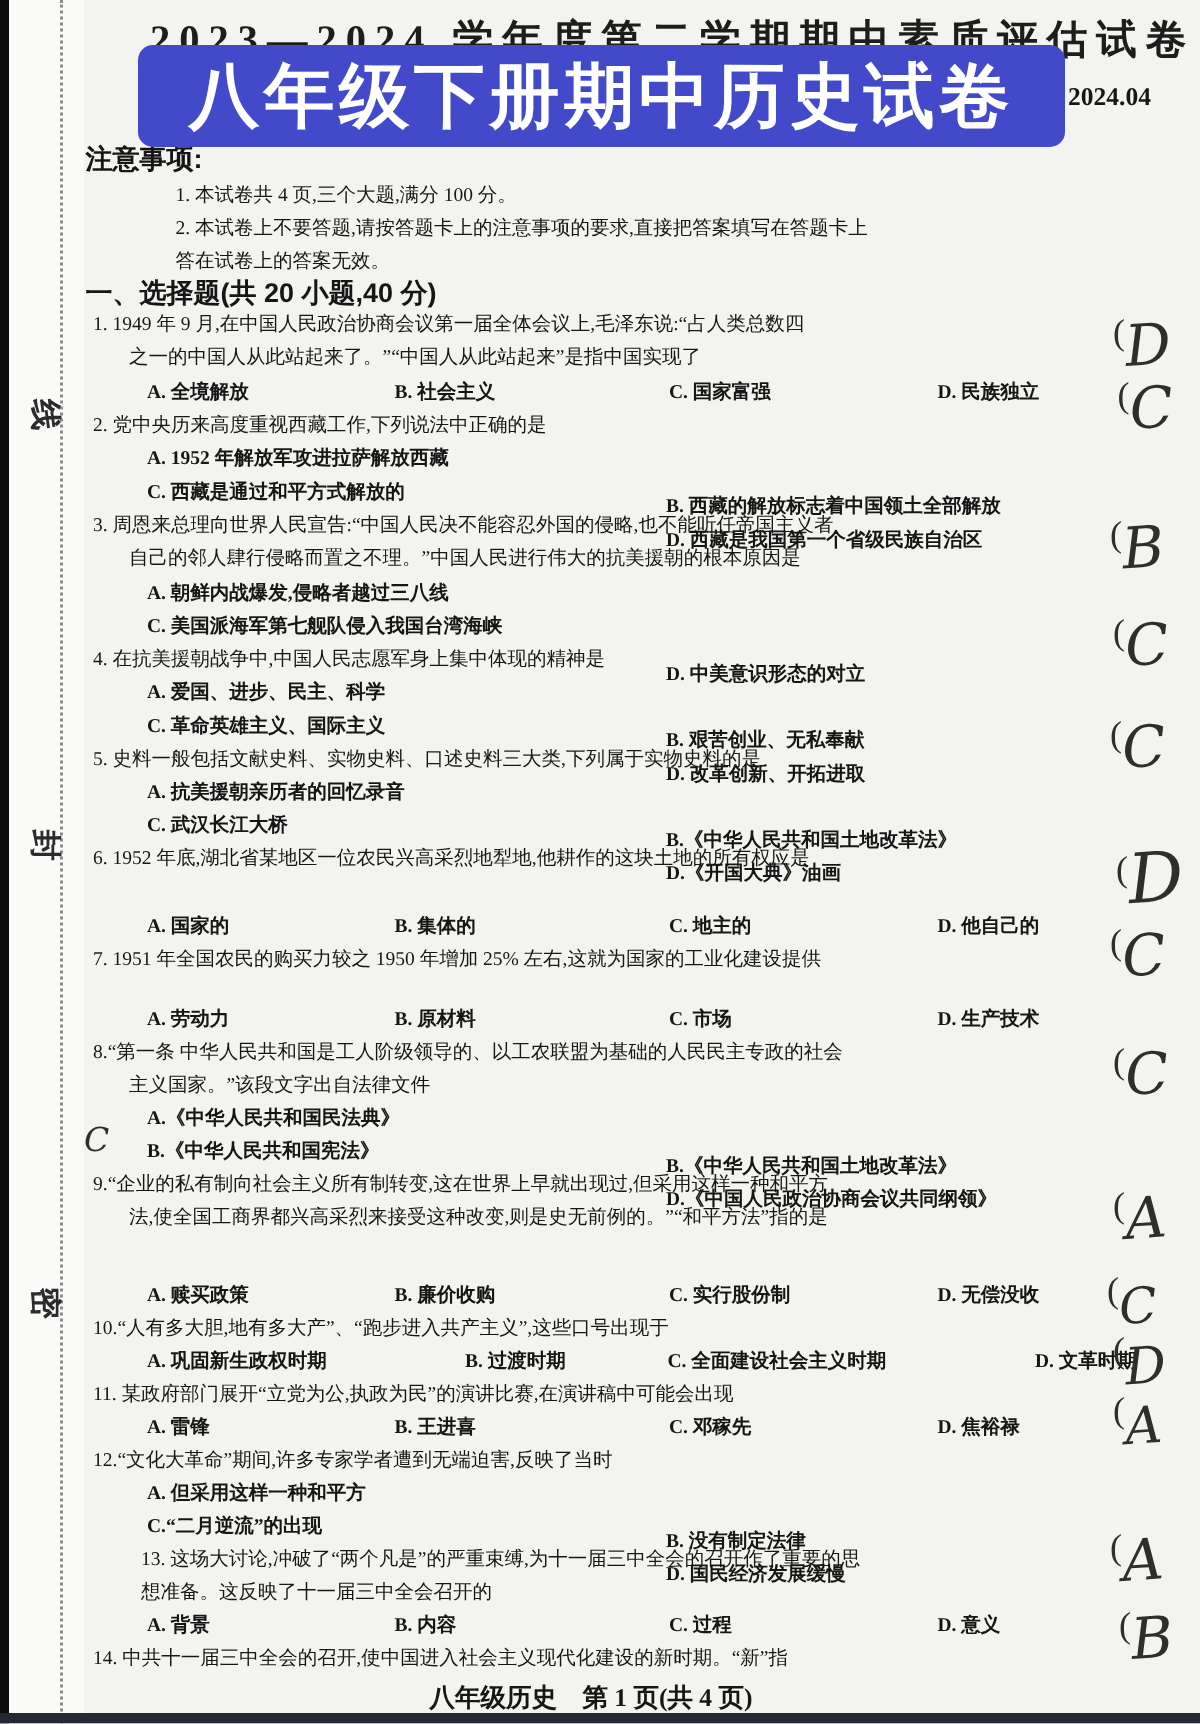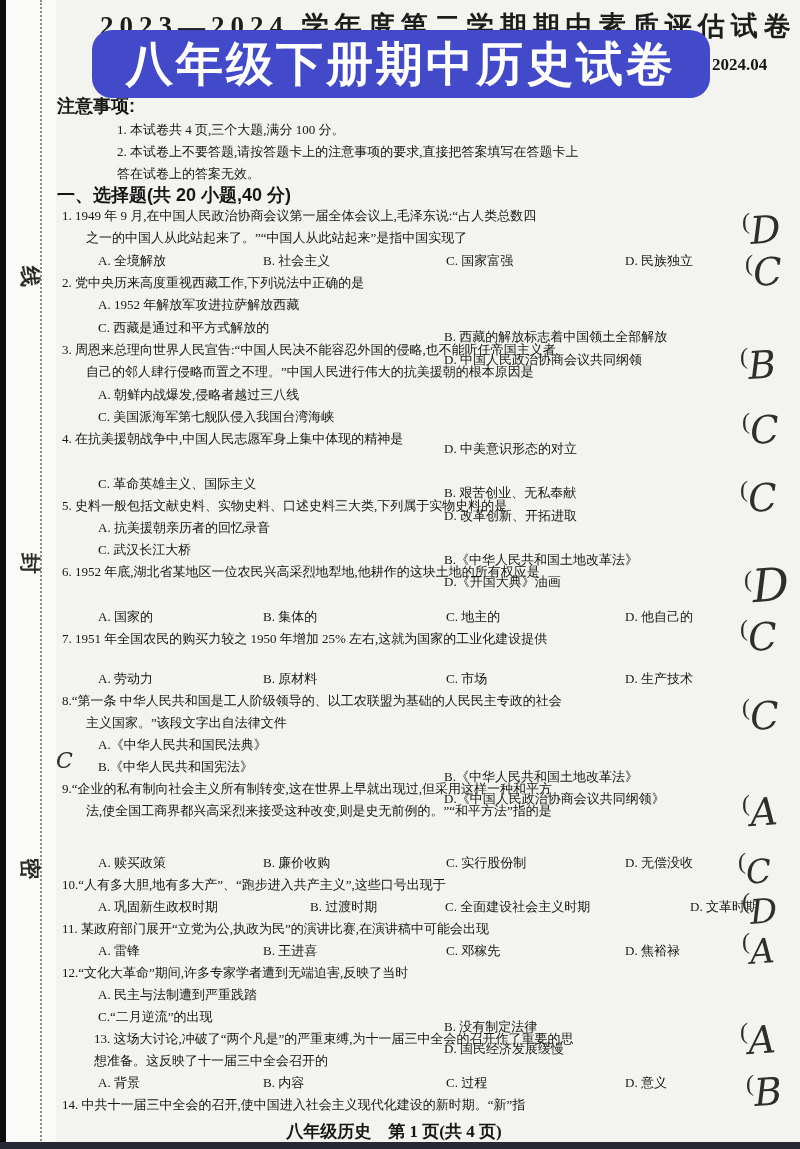--- a/index.html
+++ b/index.html
@@ -13,29 +13,29 @@
   
   .edge-strip{position:absolute;left:0;top:0;width:6px;height:1149px;background:#0c0c0c;}
   .margin-area{position:absolute;left:6px;top:0;width:50px;height:1149px;background:#fafaf8;}
   .seal-line{position:absolute;left:40px;top:0;width:0;height:1149px;border-left:2px dotted #8a8a8a;}
   .seal-char{position:absolute;left:18px;width:26px;height:26px;font-size:21px;color:#2b2b2b;
     transform:rotate(90deg);font-weight:bold;}
   
   .exam-title{position:absolute;left:100px;top:8px;font-size:27px;letter-spacing:6px;
     font-weight:600;color:#1d1d1d;white-space:nowrap;}
   .banner{position:absolute;left:92px;top:30px;width:618px;height:68px;background:#434ac9;
-    border-radius:20px;display:flex;align-items:center;justify-content:center;
+    border-radius:10px;display:flex;align-items:center;justify-content:center;
     font-family:"Liberation Sans","DejaVu Sans",sans-serif;font-weight:900;
     font-size:47px;color:#ffffff;letter-spacing:3px;white-space:nowrap;z-index:5;}
   .date{position:absolute;left:712px;top:55px;font-size:17px;font-weight:600;}
   
   .line{position:absolute;font-size:13px;line-height:21px;white-space:nowrap;}
   .bold{font-weight:bold;font-family:"Liberation Sans","DejaVu Sans",sans-serif;font-size:18px;}
   .opts{left:98px;width:700px;height:21px;}
-  .opts span{position:absolute;top:0;white-space:nowrap;}
+  .opts span{position:absolute;top:0;white-space:nowrap;font-weight:bold;}
   .c1{left:0;} .c2{left:165px;} .c3{left:348px;} .c4{left:527px;}
   .w1{left:0;} .w2{left:346px;margin-top:32px;}
   .q10c2{left:212px;} .q10c3{left:347px;} .q10c4{left:592px;}
   
   .ans{position:absolute;z-index:6;color:#2e2e2e;}
   .ans .paren{font-size:24px;font-family:"Liberation Serif",serif;vertical-align:14px;}
   .hw{font-family:"DejaVu Serif","Liberation Serif",serif;font-style:italic;
     font-size:38px;display:inline-block;transform:rotate(-4deg);}
   .hw-small{font-family:"DejaVu Serif","Liberation Serif",serif;font-style:italic;
     font-size:22px;color:#2e2e2e;}
@@ -72,35 +72,36 @@
   <span class="c4">D. 民族独立</span>
 </div>
 
 <div class="line" style="left:62px;top:272px">2. 党中央历来高度重视西藏工作,下列说法中正确的是</div>
 <div class="line opts" style="top:294px">
   <span class="w1">A. 1952 年解放军攻进拉萨解放西藏</span>
   <span class="w2">B. 西藏的解放标志着中国领土全部解放</span>
 </div>
 <div class="line opts" style="top:317px">
   <span class="w1">C. 西藏是通过和平方式解放的</span>
-  <span class="w2">D. 中国人民政治协商会议共同纲领</span>
+  <span class="w2">D. 西藏是我国第一个省级民族自治区</span>
 </div>
 
 <div class="line" style="left:62px;top:339px">3. 周恩来总理向世界人民宣告:“中国人民决不能容忍外国的侵略,也不能听任帝国主义者</div>
 <div class="line" style="left:86px;top:361px">自己的邻人肆行侵略而置之不理。”中国人民进行伟大的抗美援朝的根本原因是</div>
 <div class="line opts" style="top:384px">
   <span class="w1">A. 朝鲜内战爆发,侵略者越过三八线</span>
 </div>
 <div class="line opts" style="top:406px">
   <span class="w1">C. 美国派海军第七舰队侵入我国台湾海峡</span>
   <span class="w2">D. 中美意识形态的对立</span>
 </div>
 
 <div class="line" style="left:62px;top:428px">4. 在抗美援朝战争中,中国人民志愿军身上集中体现的精神是</div>
 <div class="line opts" style="top:450px">
+  <span class="w1">A. 爱国、进步、民主、科学</span>
   <span class="w2">B. 艰苦创业、无私奉献</span>
 </div>
 <div class="line opts" style="top:473px">
   <span class="w1">C. 革命英雄主义、国际主义</span>
   <span class="w2">D. 改革创新、开拓进取</span>
 </div>
 
 <div class="line" style="left:62px;top:495px">5. 史料一般包括文献史料、实物史料、口述史料三大类,下列属于实物史料的是</div>
 <div class="line opts" style="top:517px">
   <span class="w1">A. 抗美援朝亲历者的回忆录音</span>
@@ -159,21 +160,21 @@
 <div class="line" style="left:62px;top:918px">11. 某政府部门展开“立党为公,执政为民”的演讲比赛,在演讲稿中可能会出现</div>
 <div class="line opts" style="top:940px">
   <span class="c1">A. 雷锋</span>
   <span class="c2">B. 王进喜</span>
   <span class="c3">C. 邓稼先</span>
   <span class="c4">D. 焦裕禄</span>
 </div>
 
 <div class="line" style="left:62px;top:962px">12.“文化大革命”期间,许多专家学者遭到无端迫害,反映了当时</div>
 <div class="line opts" style="top:984px">
-  <span class="w1">A. 民主与法制遭到严重践踏</span>
+  <span class="w1">A. 但采用这样一种和平方</span>
   <span class="w2">B. 没有制定法律</span>
 </div>
 <div class="line opts" style="top:1006px">
   <span class="w1">C.“二月逆流”的出现</span>
   <span class="w2">D. 国民经济发展缓慢</span>
 </div>
 
 <div class="line" style="left:94px;top:1028px">13. 这场大讨论,冲破了“两个凡是”的严重束缚,为十一届三中全会的召开作了重要的思</div>
 <div class="line" style="left:94px;top:1050px">想准备。这反映了十一届三中全会召开的</div>
 <div class="line opts" style="top:1072px">

